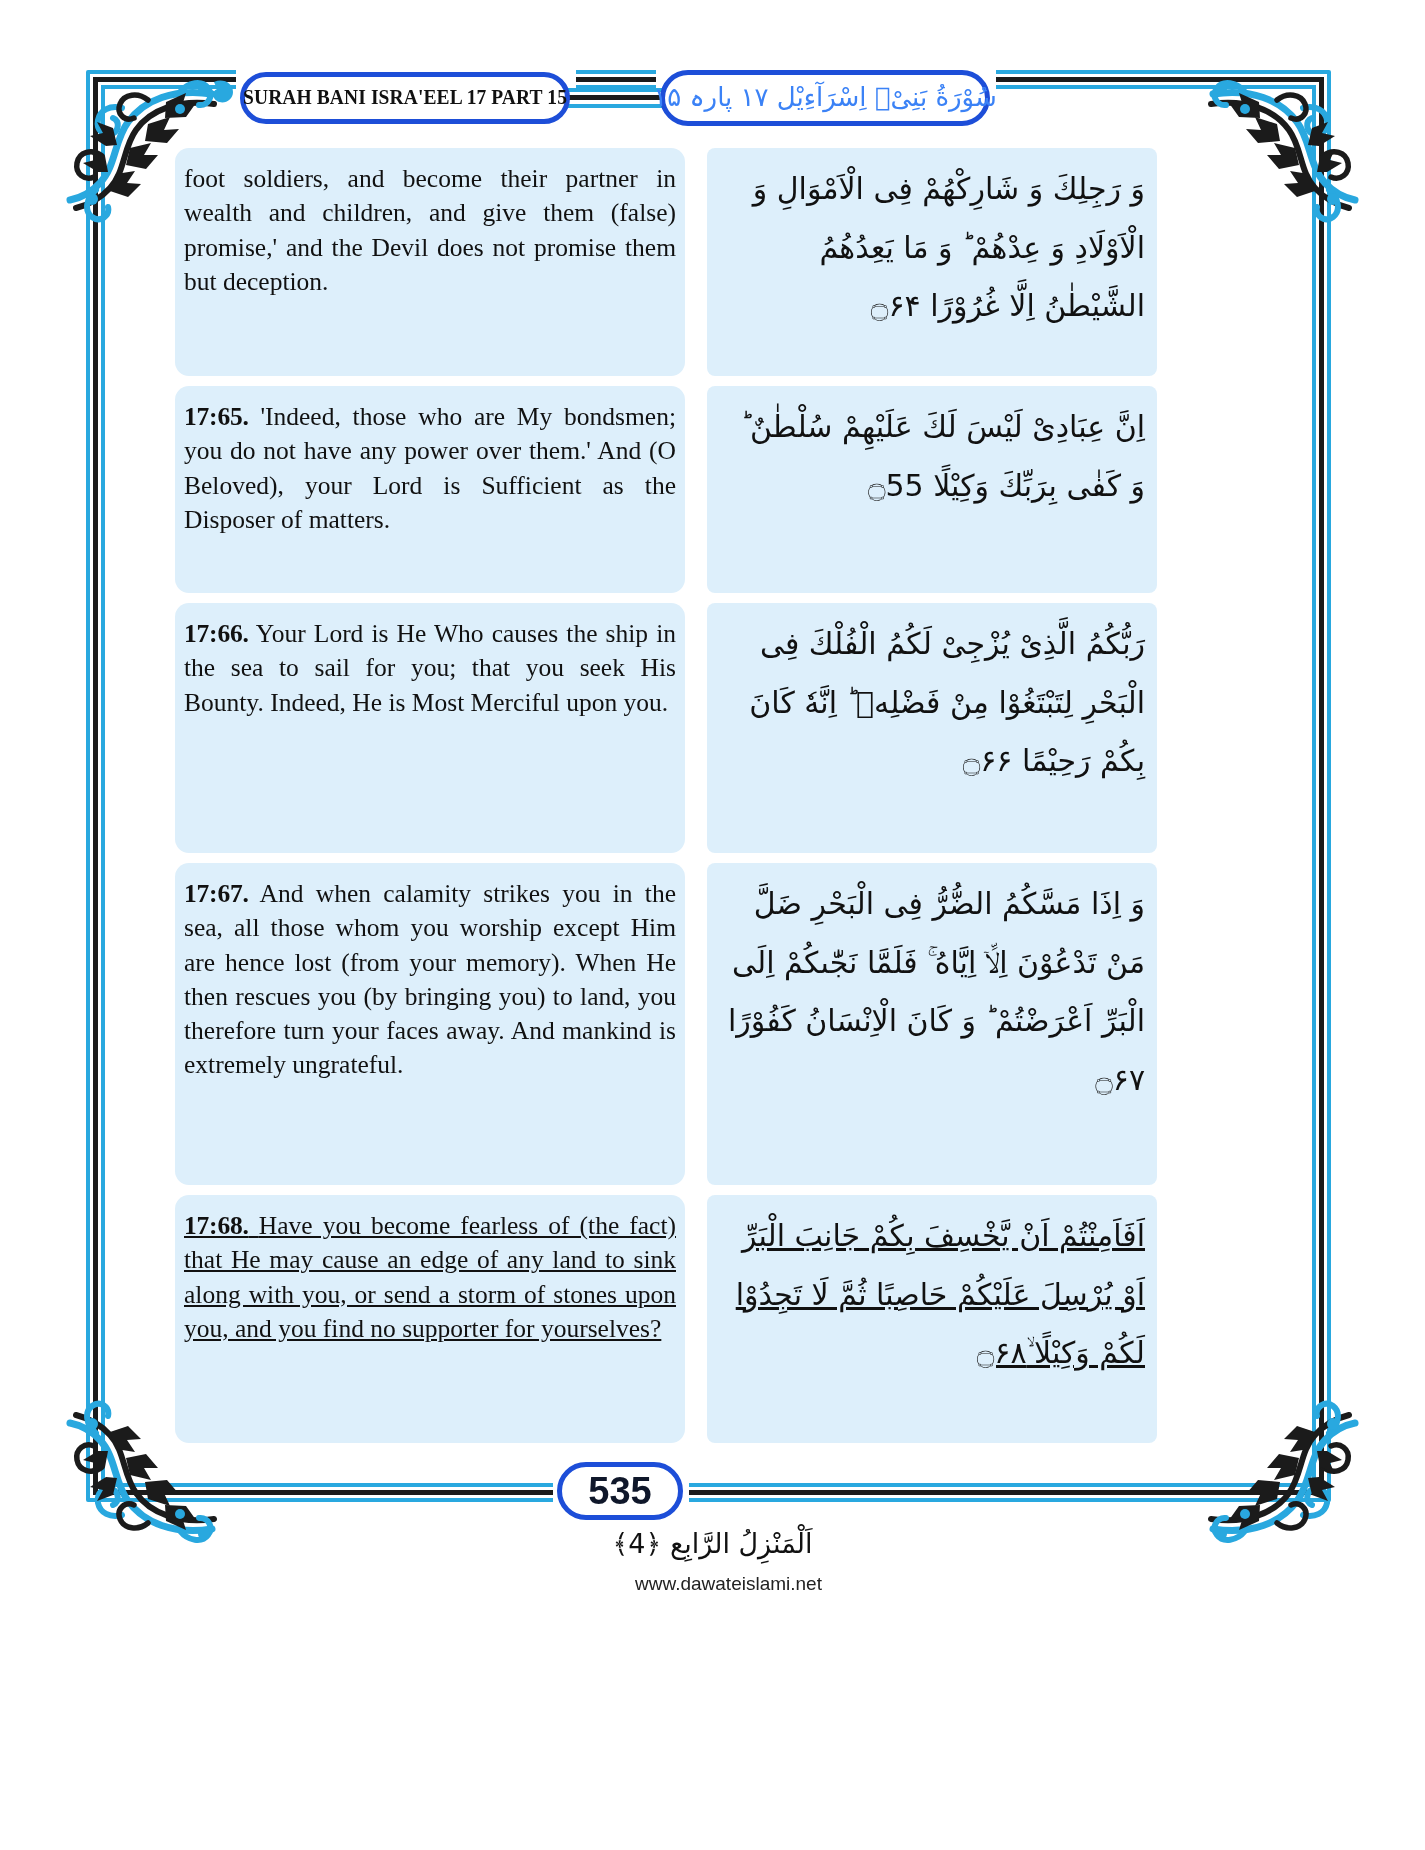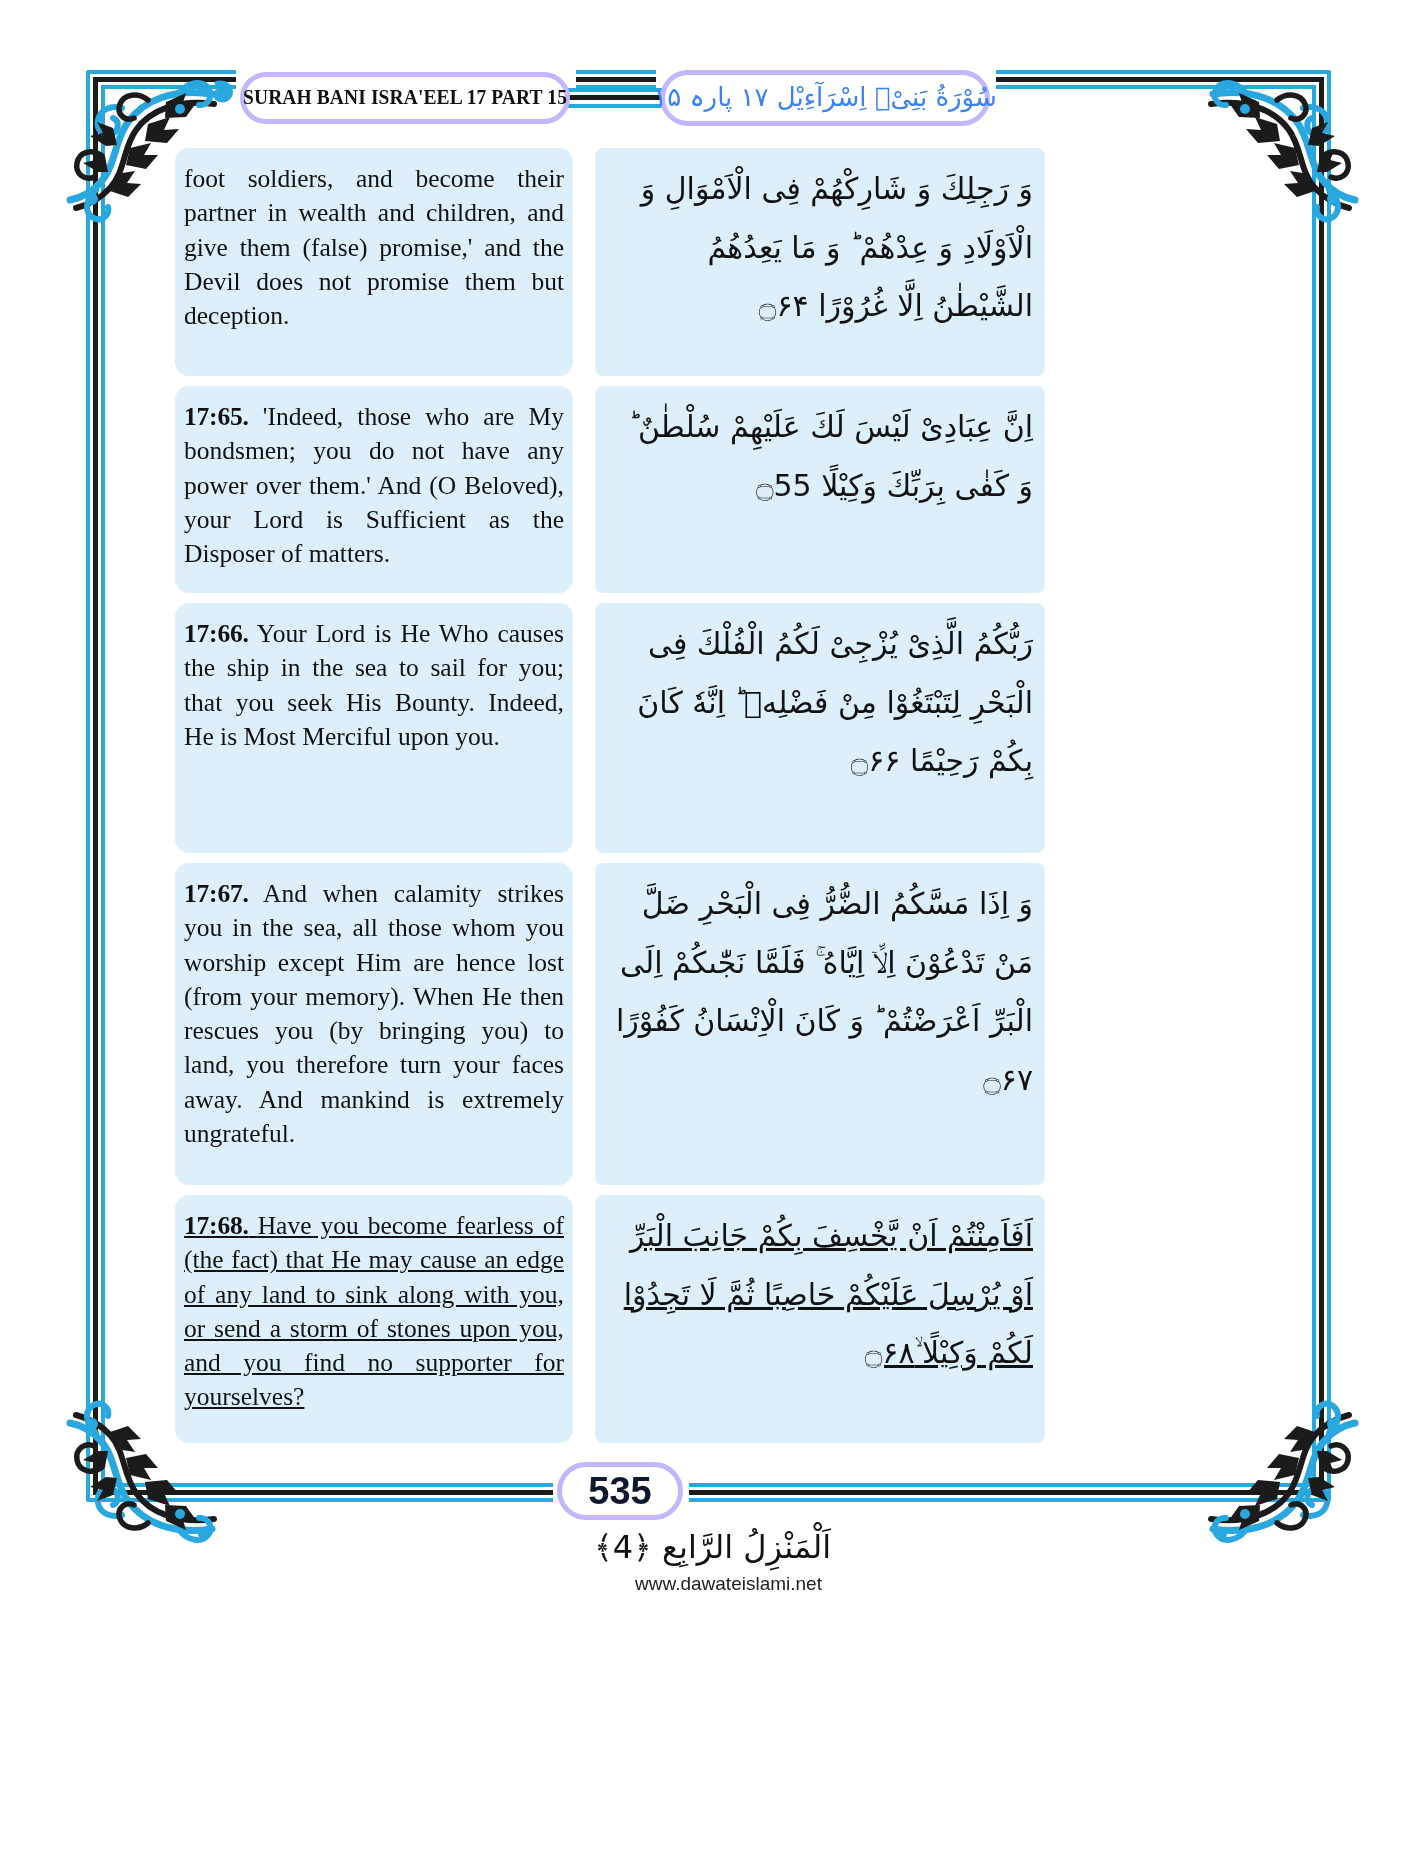--- a/index.html
+++ b/index.html
@@ -65,21 +65,21 @@
   .orn-tl { left: 62px;  top: 48px; }
   .orn-tr { left: 1188px; top: 48px;  transform: scaleX(-1); }
   .orn-bl { left: 62px;  top: 1400px; transform: scaleY(-1); }
   .orn-br { left: 1188px; top: 1400px; transform: scale(-1,-1); }
 
   
   .cap {
     position: absolute;
     z-index: 10;
     background: #ffffff;
-    border: 5px solid #c4b5fd;
+    border: 5px solid #1d4ed8;
     border-radius: 40px;
     display: flex;
     align-items: center;
     justify-content: center;
     box-sizing: border-box;
   }
   #cap-en {
     left: 240px; top: 72px;
     width: 330px; height: 52px;
   }
@@ -146,21 +146,21 @@
     height: 1300px;
     display: flex;
     gap: 0px;
     z-index: 4;
   }
   .col {
     display: flex;
     flex-direction: column;
     gap: 10px;
   }
-  .col-en { width: 398px; }
+  .col-en { width: 510px; }
   .col-gap { width: 22px; }
   .col-ar { width: 450px; }
 
   .verse-en {
     background: #ddeffb;
     border-radius: 14px;
     padding: 14px 9px 16px 9px;
     box-sizing: border-box;
     color: #111;
     font-size: 25.5px;
@@ -195,21 +195,21 @@
   .r4 { min-height: 322px; }
   .r5 { min-height: 248px; text-decoration: underline; }
 
   
   #footer-ar {
     position: absolute;
     left: 0; top: 1528px;
     width: 1425px;
     text-align: center;
     font-family: "DejaVu Sans", sans-serif;
-    font-size: 32px;
+    font-size: 27px;
     color: #111;
     direction: rtl;
     z-index: 10;
   }
   #footer-url {
     position: absolute;
     left: 16px; top: 1573px;
     width: 1425px;
     text-align: center;
     font-family: "Liberation Sans", sans-serif;

